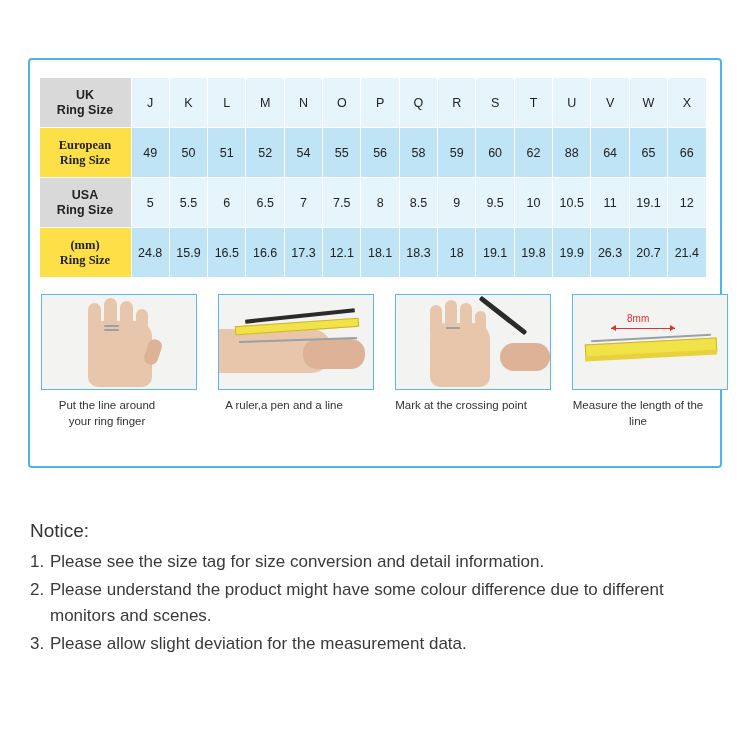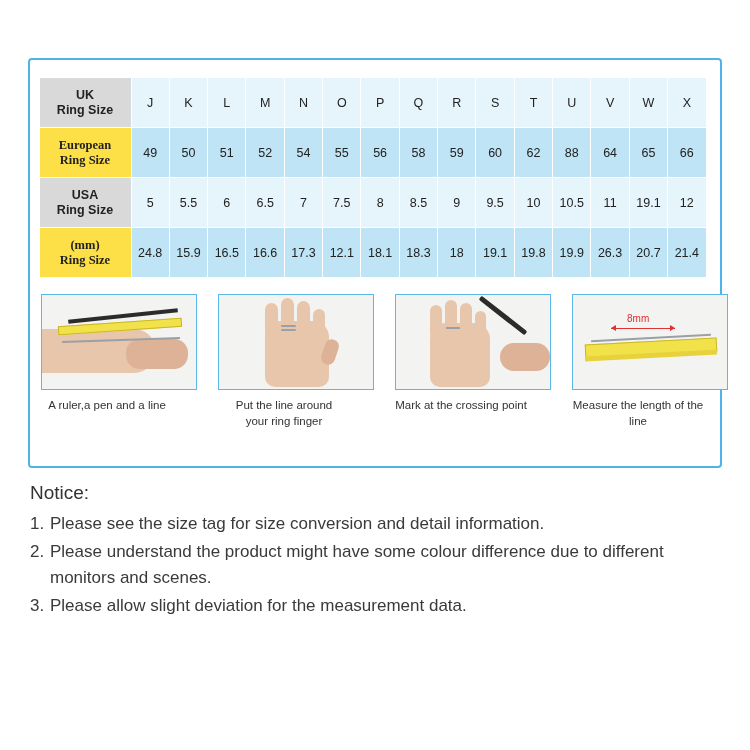--- a/index.html
+++ b/index.html
@@ -163,21 +163,21 @@
     border-top: 3.5px solid transparent;
     border-bottom: 3.5px solid transparent;
   }
   .mm-arrow:before { left: 0; border-right: 5px solid #e03030; }
   .mm-arrow:after { right: 0; border-left: 5px solid #e03030; }
 
   
   .notice {
     position: absolute;
     left: 30px;
-    top: 482px;
+    top: 520px;
     width: 690px;
     color: #3a3a3a;
   }
   .notice-title {
     font-size: 19px;
     margin-bottom: 7px;
     color: #333333;
   }
   .notice-item {
     font-size: 17px;
@@ -282,42 +282,42 @@
           <td class="cell-mid2">20.7</td>
           <td class="cell-mid2">21.4</td>
         </tr>
       </tbody>
     </table>
 
     <div class="steps">
 
       <div class="step">
         <div class="step-img">
-          <div class="skin" style="left:-6px; top:34px; width:120px; height:44px; border-radius:0 22px 22px 0;"></div>
-          <div class="skin2" style="left:84px; top:44px; width:62px; height:30px; border-radius:14px;"></div>
-          <div class="tape" style="left:16px; top:27px; width:124px; height:9px; transform:rotate(-4deg);"></div>
-          <div class="pen" style="left:26px; top:19px; width:110px; height:4px; transform:rotate(-6deg);"></div>
-          <div class="line-thread" style="left:20px; top:44px; width:118px; height:2px; transform:rotate(-2deg);"></div>
-        </div>
-        <div class="step-cap">A ruler,a pen and a line</div>
-      </div>
-
-      <div class="step">
-        <div class="step-img">
           <div class="skin" style="left:46px; top:26px; width:64px; height:66px; border-radius:16px 16px 10px 10px;"></div>
           <div class="skin" style="left:46px; top:8px; width:13px; height:36px; border-radius:7px;"></div>
           <div class="skin" style="left:62px; top:3px; width:13px; height:40px; border-radius:7px;"></div>
           <div class="skin" style="left:78px; top:6px; width:13px; height:38px; border-radius:7px;"></div>
           <div class="skin" style="left:94px; top:14px; width:12px; height:32px; border-radius:7px;"></div>
           <div class="skin2" style="left:104px; top:44px; width:14px; height:26px; border-radius:8px; transform:rotate(18deg);"></div>
           <div class="line-thread" style="left:62px; top:30px; width:15px; height:2px; border-radius:2px;"></div>
           <div class="line-thread" style="left:62px; top:34px; width:15px; height:2px; border-radius:2px;"></div>
         </div>
         <div class="step-cap" style="white-space:pre-line;">Put the line around
 your ring finger</div>
+      </div>
+
+      <div class="step">
+        <div class="step-img">
+          <div class="skin" style="left:-6px; top:34px; width:120px; height:44px; border-radius:0 22px 22px 0;"></div>
+          <div class="skin2" style="left:84px; top:44px; width:62px; height:30px; border-radius:14px;"></div>
+          <div class="tape" style="left:16px; top:27px; width:124px; height:9px; transform:rotate(-4deg);"></div>
+          <div class="pen" style="left:26px; top:19px; width:110px; height:4px; transform:rotate(-6deg);"></div>
+          <div class="line-thread" style="left:20px; top:44px; width:118px; height:2px; transform:rotate(-2deg);"></div>
+        </div>
+        <div class="step-cap">A ruler,a pen and a line</div>
       </div>
 
       <div class="step">
         <div class="step-img">
           <div class="skin" style="left:34px; top:28px; width:60px; height:64px; border-radius:16px 16px 10px 10px;"></div>
           <div class="skin" style="left:34px; top:10px; width:12px; height:34px; border-radius:7px;"></div>
           <div class="skin" style="left:49px; top:5px; width:12px; height:38px; border-radius:7px;"></div>
           <div class="skin" style="left:64px; top:8px; width:12px; height:36px; border-radius:7px;"></div>
           <div class="skin" style="left:79px; top:16px; width:11px; height:30px; border-radius:7px;"></div>
           <div class="pen" style="left:78px; top:18px; width:58px; height:5px; transform:rotate(38deg); border-radius:2px;"></div>

